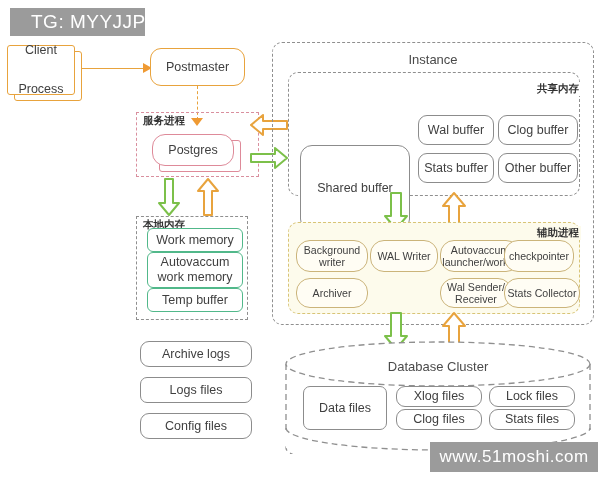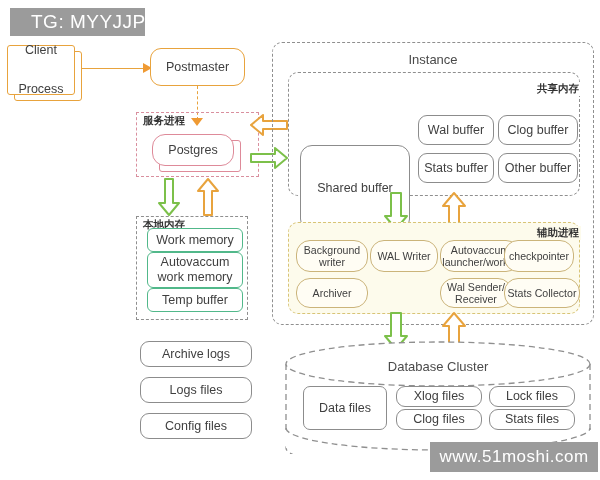--- a/index.html
+++ b/index.html
@@ -181,21 +181,21 @@
     <span>Autovaccum</span>
     <span>work memory</span>
   </div>
   <div class="abs node green" style="left:147px; top:288px; width:96px; height:24px;">
     <span>Temp buffer</span>
   </div>
 
   <div class="abs node gray" style="left:140px; top:341px; width:112px; height:26px;">
     <span>Archive logs</span>
   </div>
-  <div class="abs node gray" style="left:140px; top:377px; width:112px; height:26px;">
+  <div class="abs node gray" style="left:140px; top:377px; width:112px; height:26px;border-radius:7px;">
     <span>Logs files</span>
   </div>
   <div class="abs node gray" style="left:140px; top:413px; width:112px; height:26px;">
     <span>Config files</span>
   </div>
 
   <div class="dashbox dash-gray dash-round" style="left:272px; top:42px; width:322px; height:283px;"></div>
   <div class="paneltitle" style="left:272px; top:52px; width:322px;">Instance</div>
 
   <div class="dashbox dash-gray dash-round" style="left:288px; top:72px; width:292px; height:124px;"></div>

